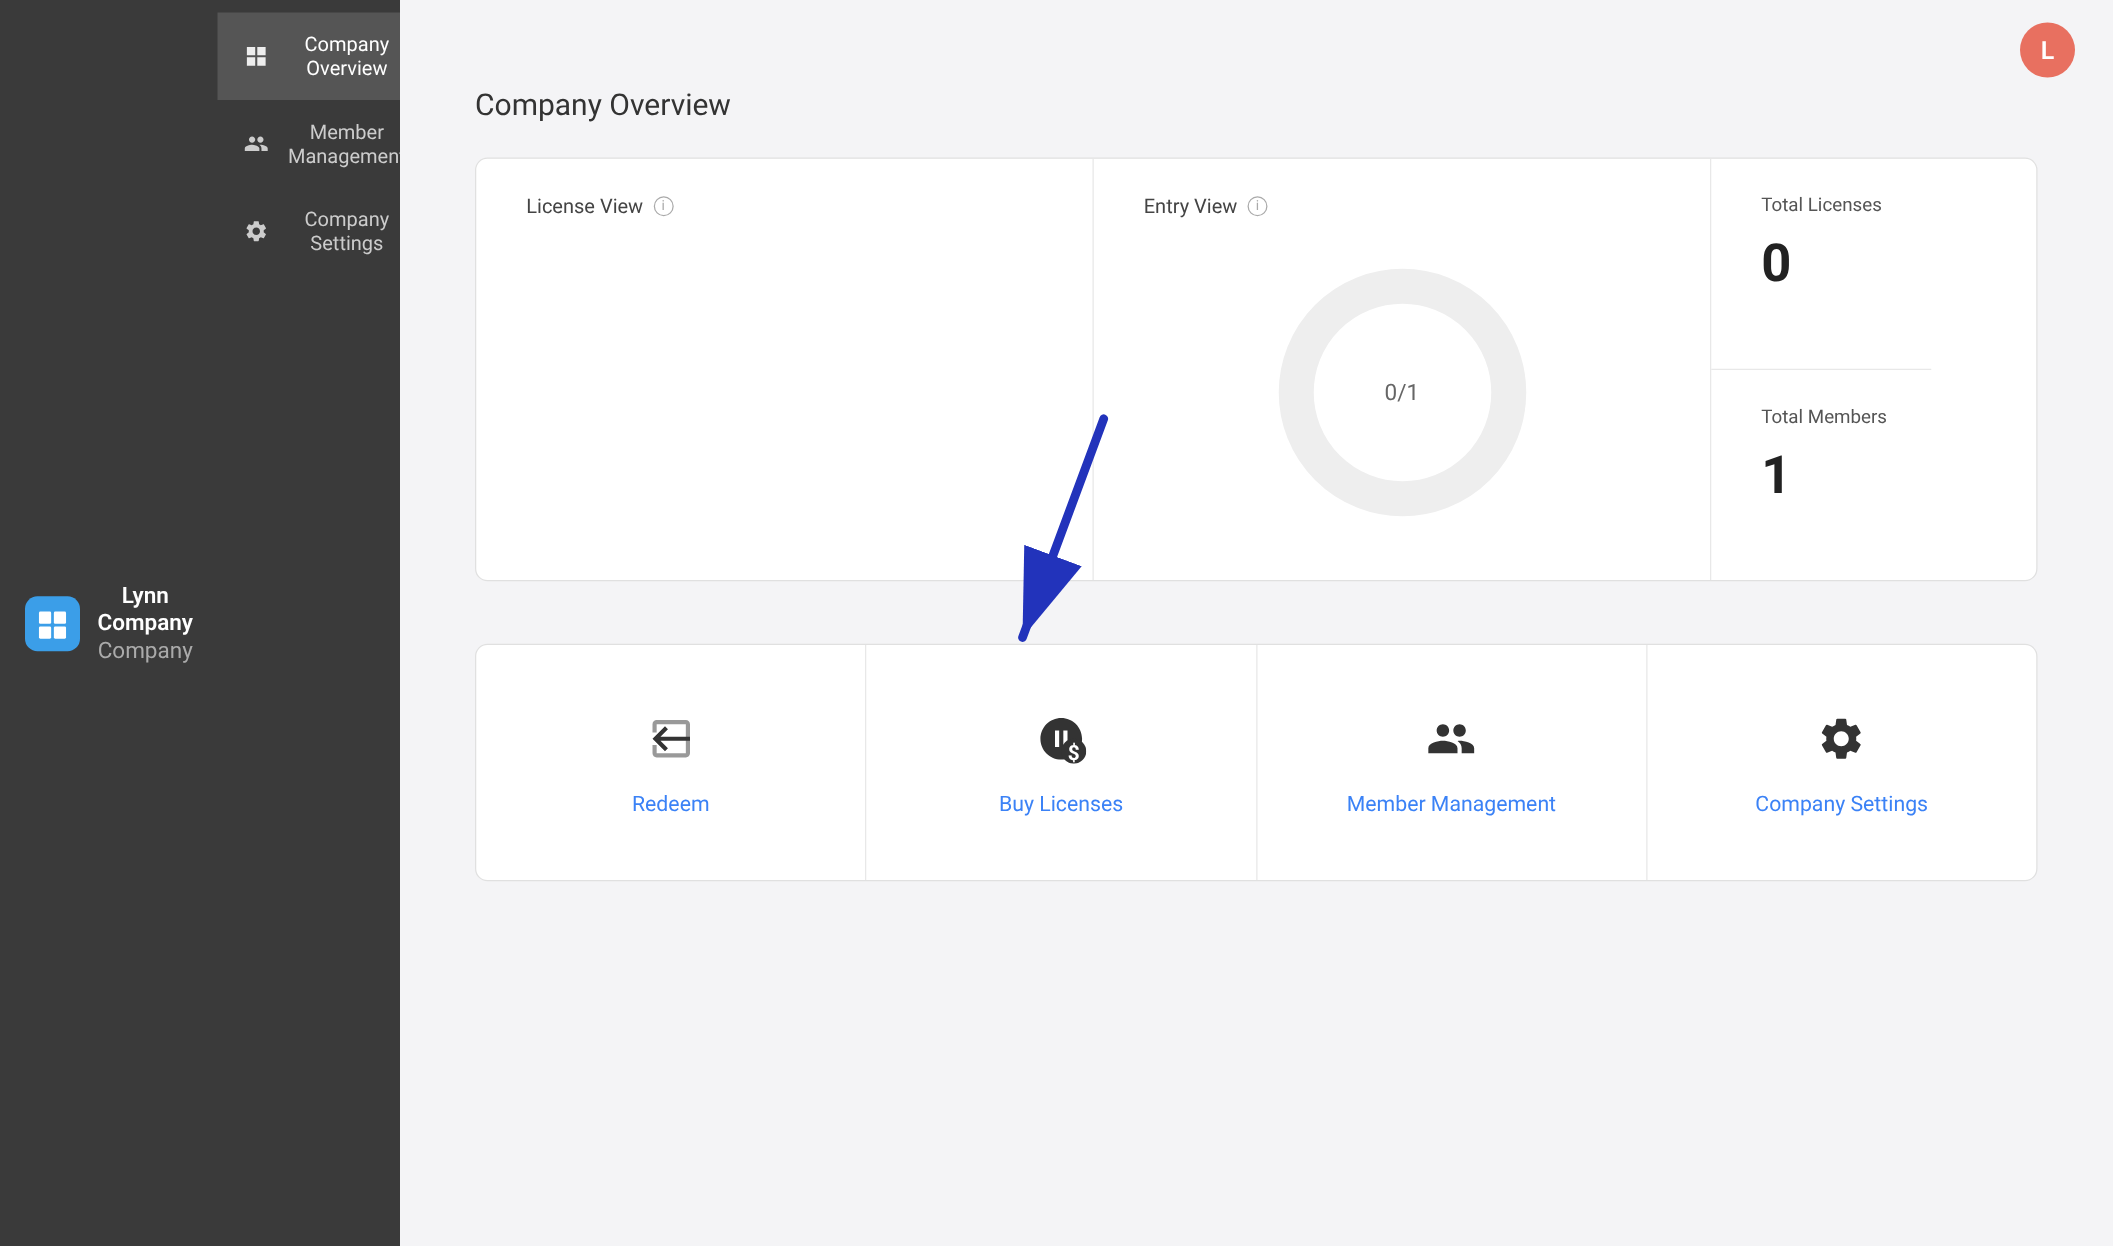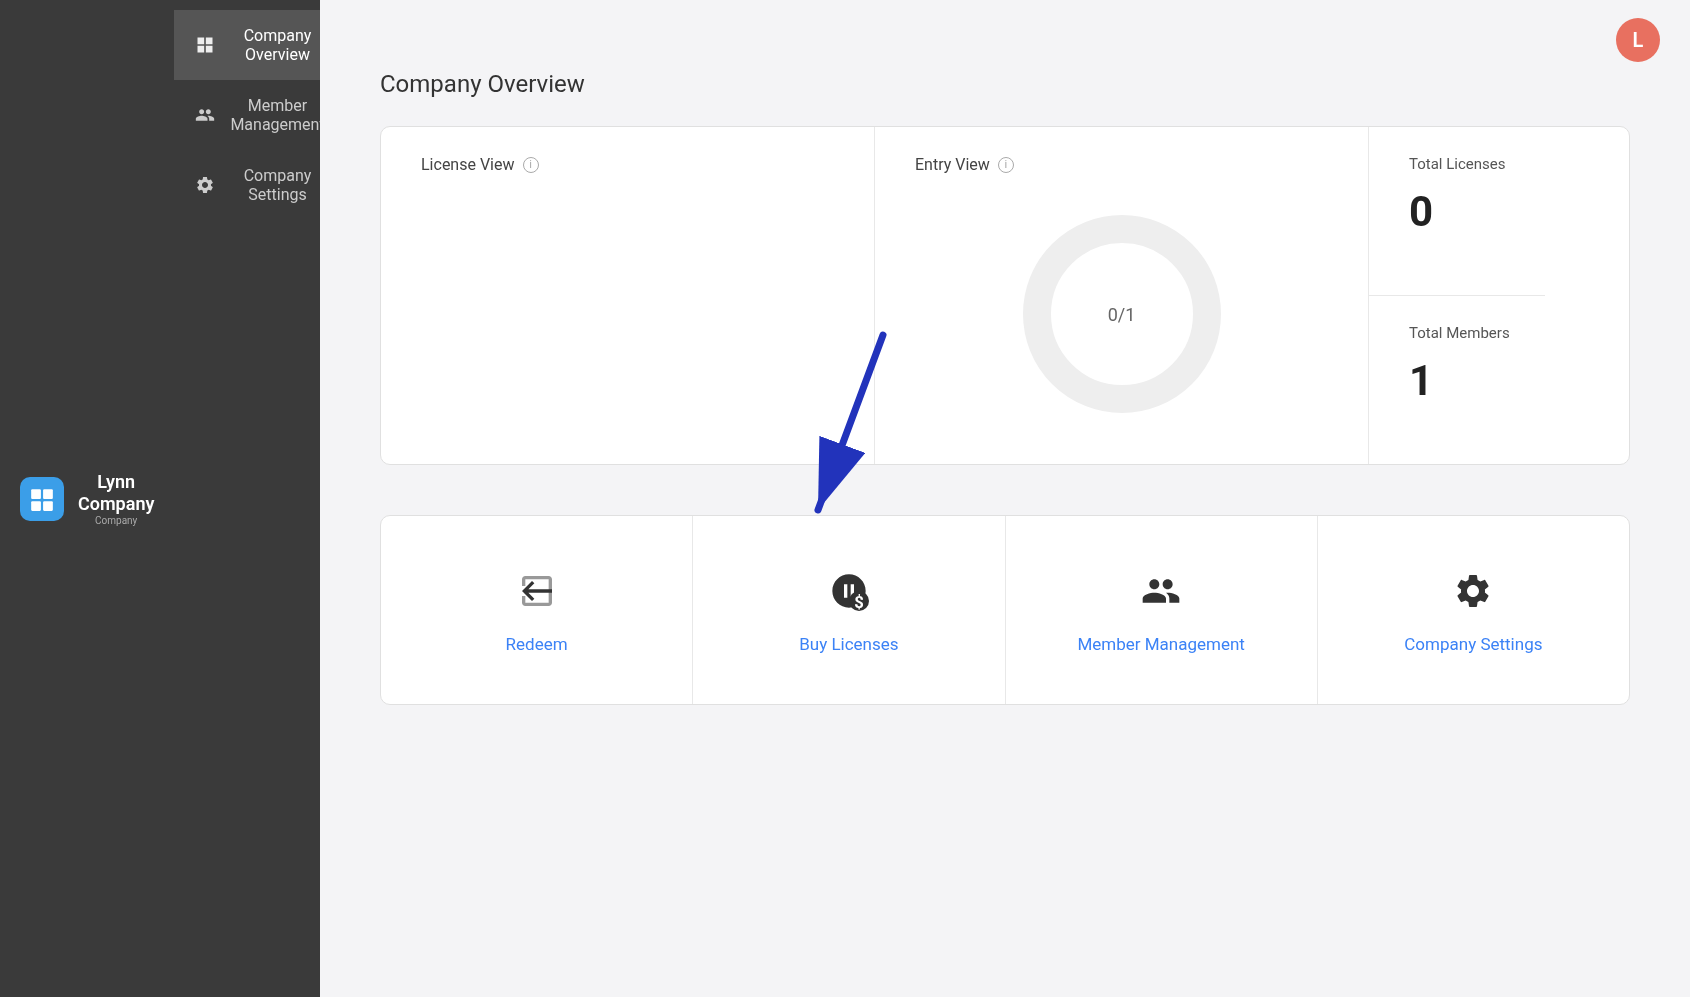--- a/index.html
+++ b/index.html
@@ -37,21 +37,21 @@
       fill: white;
     }
     .sidebar-company-name {
       color: #ffffff;
       font-size: 18px;
       font-weight: 600;
       line-height: 1.2;
     }
     .sidebar-company-sub {
       color: #aaaaaa;
-      font-size: 10px;
+      font-size: 18px;
     }
     .sidebar-nav {
       margin-top: 10px;
       display: flex;
       flex-direction: column;
     }
     .sidebar-item {
       display: flex;
       align-items: center;
       gap: 14px;

